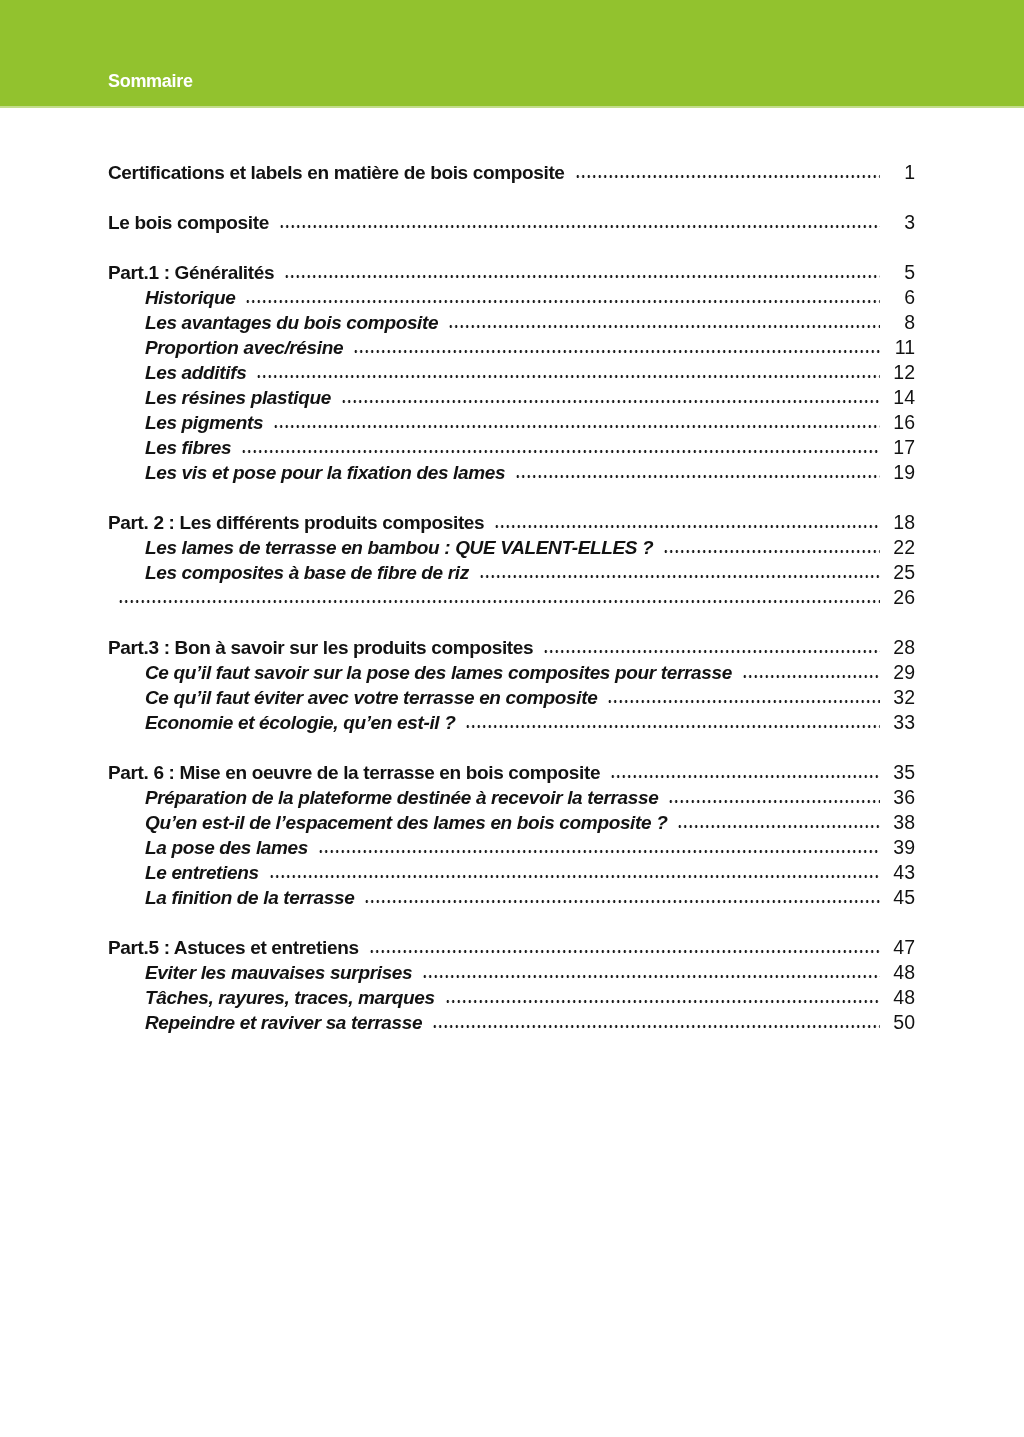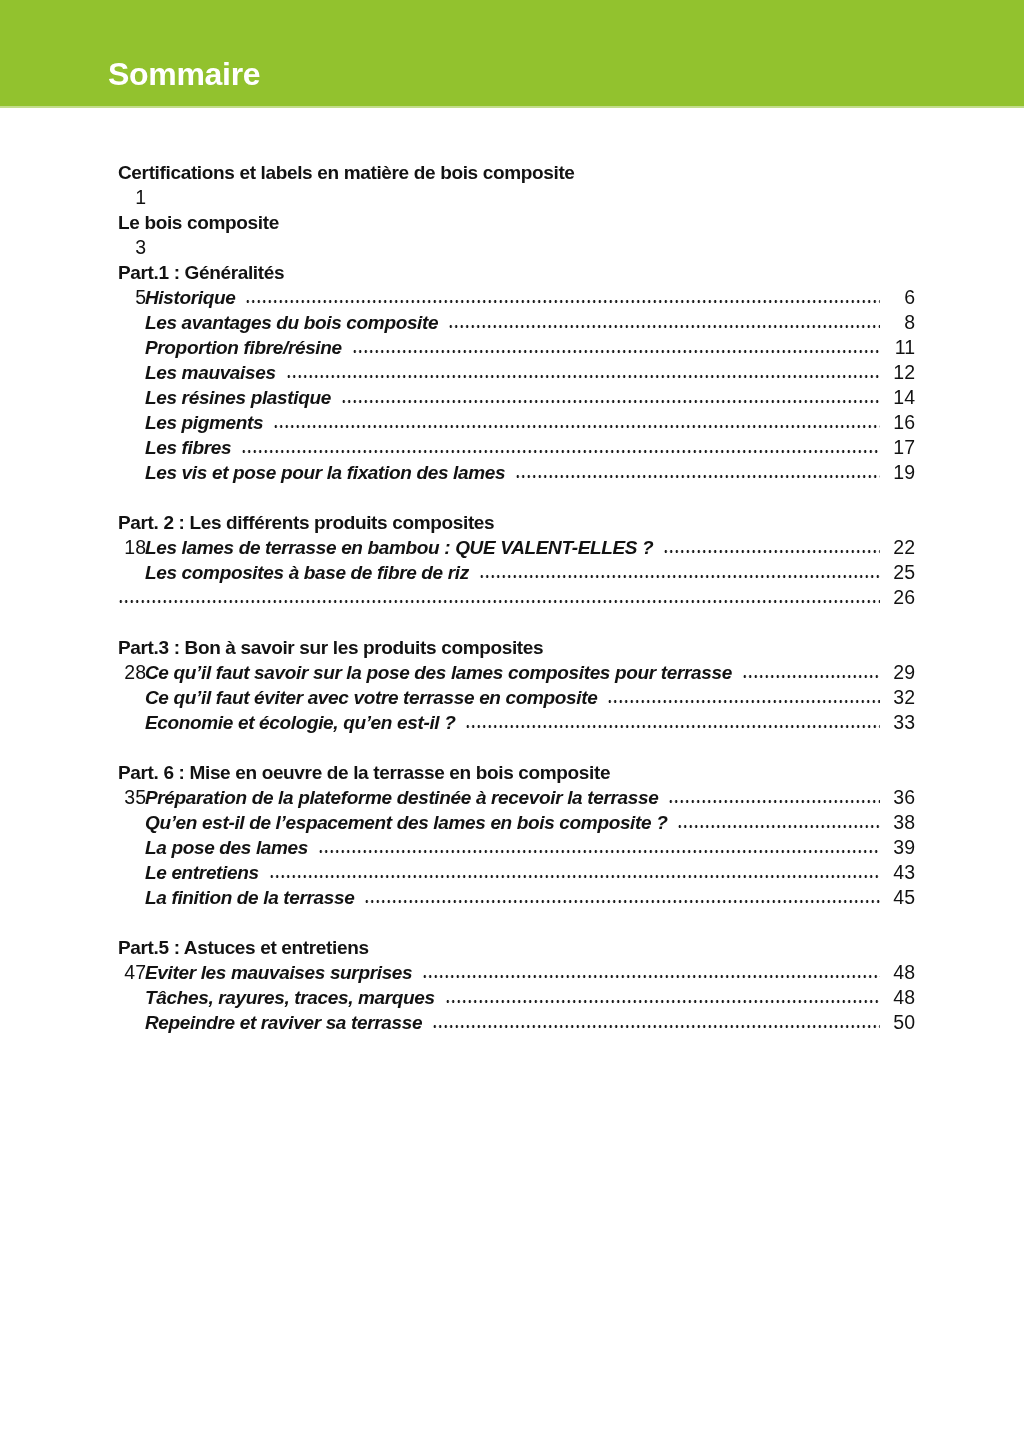--- a/index.html
+++ b/index.html
@@ -23,38 +23,38 @@
     width: 100%;
     height: 108px;
     background: var(--accent);
     display: flex;
     align-items: flex-end;
     padding: 0 0 16px 108px;
     border-bottom: 2px solid rgba(255,255,255,0.45);
   }
   .band h1 {
     color: #ffffff;
-    font-size: 32px;
+    font-size: 18px;
     font-weight: bold;
     letter-spacing: -0.3px;
     line-height: 1;
   }
   
   .toc {
     padding: 27px 109px 0 108px;
   }
   .toc-row {
     display: flex;
     align-items: baseline;
     height: 25px;
     line-height: 25px;
     font-size: 19px;
     white-space: nowrap;
   }
-  .toc-row.gap { margin-top: 25px; flex-direction: column; }
+  .toc-row.gap { margin-top: 25px; }
   .toc-row .label {
     flex: 0 0 auto;
     font-weight: bold;
     letter-spacing: -0.35px;
   }
   .toc-row.sub .label {
     font-style: italic;
     padding-left: 37px;
   }
   .leader {
@@ -105,26 +105,26 @@
         <span class="label">Historique</span>
         <span class="leader"></span>
         <span class="pnum">6</span>
       </div>
       <div class="toc-row sub">
         <span class="label">Les avantages du bois composite</span>
         <span class="leader"></span>
         <span class="pnum">8</span>
       </div>
       <div class="toc-row sub">
-        <span class="label">Proportion fibre/résine</span>
+        <span class="label">Proportion avec/résine</span>
         <span class="leader"></span>
         <span class="pnum">11</span>
       </div>
       <div class="toc-row sub">
-        <span class="label">Les mauvaises</span>
+        <span class="label">Les additifs</span>
         <span class="leader"></span>
         <span class="pnum">12</span>
       </div>
       <div class="toc-row sub">
         <span class="label">Les résines plastique</span>
         <span class="leader"></span>
         <span class="pnum">14</span>
       </div>
       <div class="toc-row sub">
         <span class="label">Les pigments</span>

